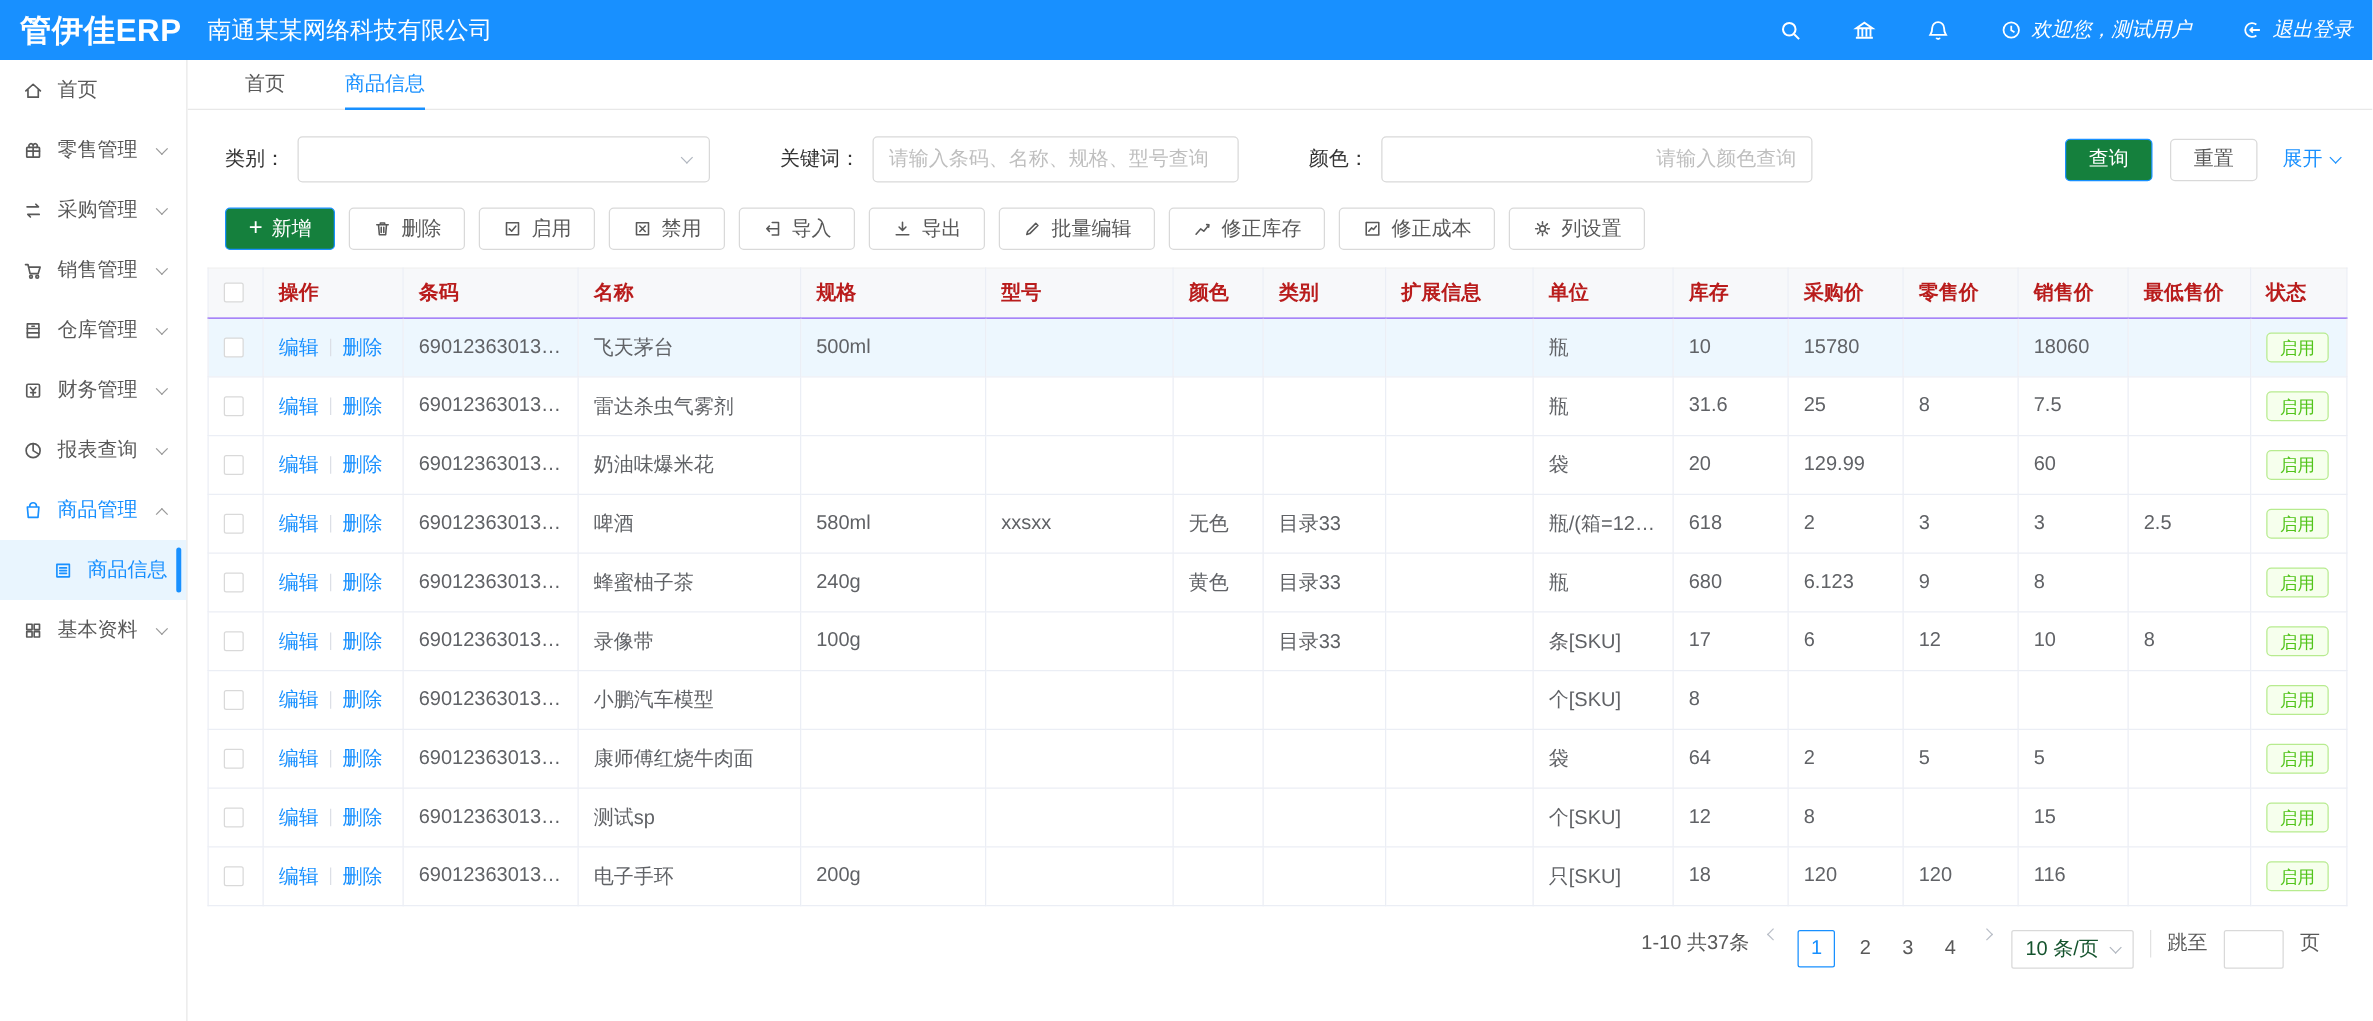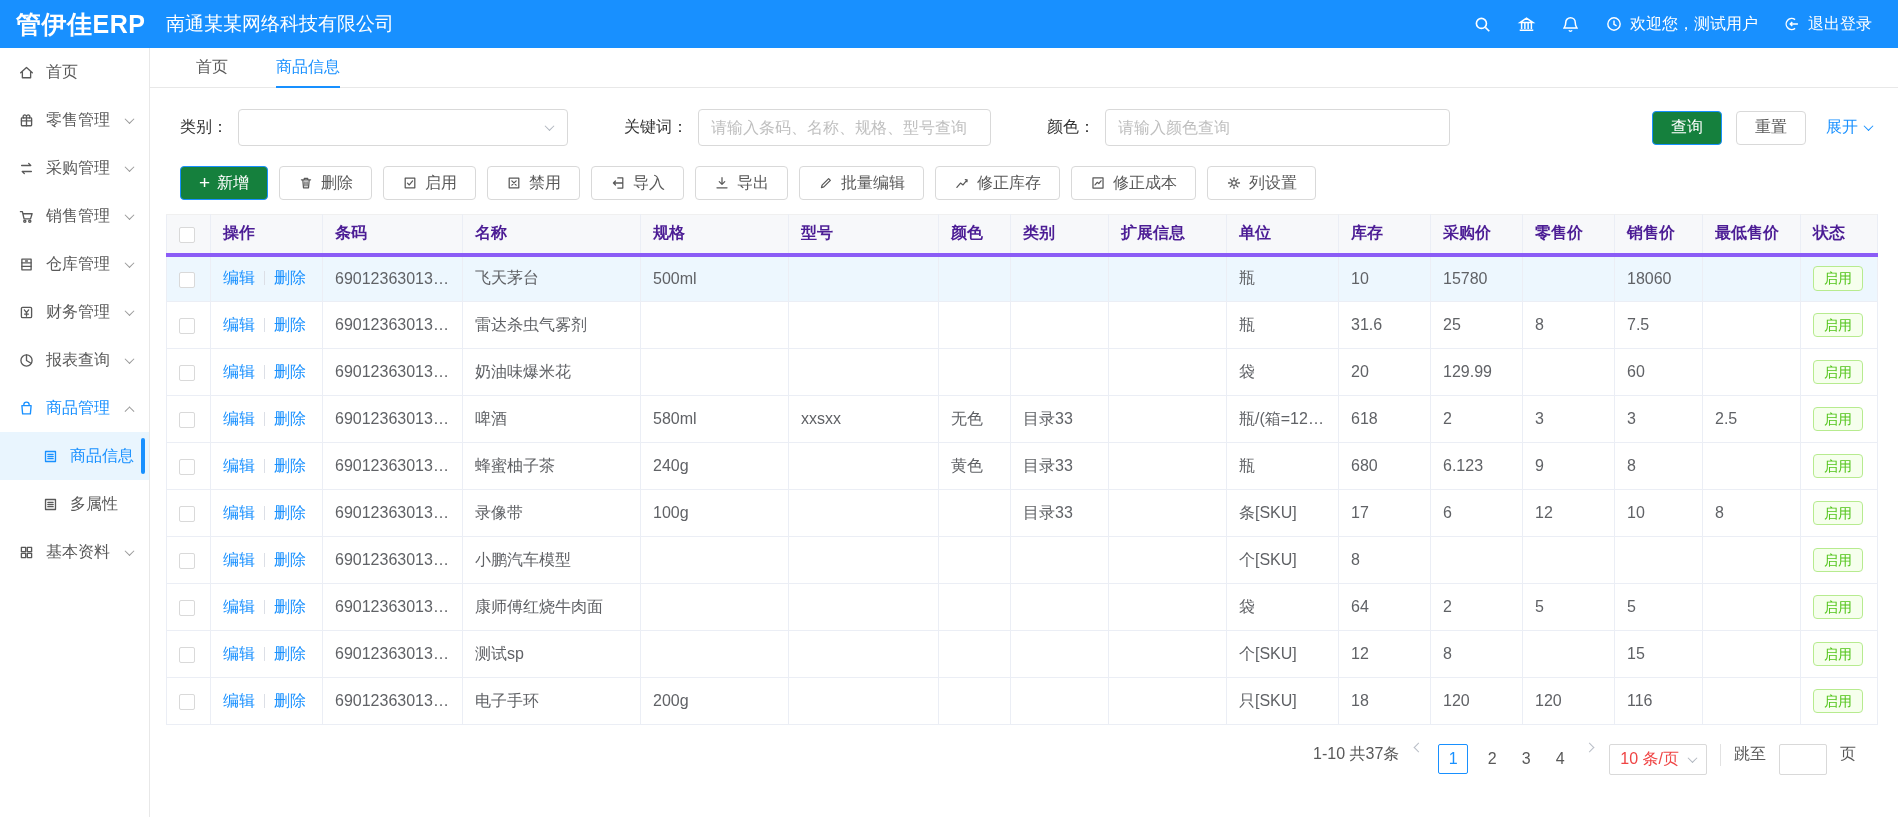--- a/index.html
+++ b/index.html
@@ -3,21 +3,21 @@
 <meta charset="utf-8">
 <style>
   * { margin:0; padding:0; box-sizing:border-box; }
   html,body { width:1898px; height:817px; overflow:hidden; background:#fff;
     font-family:"Liberation Sans","DejaVu Sans",sans-serif; font-size:16px; color:#595959; }
 
   
   .app-header { height:48px; background:#1890ff; display:flex; align-items:center; color:#fff; }
   .logo { width:152px; padding-left:16px; font-size:25px; font-weight:bold; letter-spacing:.5px; white-space:nowrap; }
   .company { font-size:19px; margin-left:14px; }
-  .hdr-right { margin-left:auto; display:flex; align-items:center; gap:25px; padding-right:26px; }
+  .hdr-right { margin-left:auto; display:flex; align-items:center; gap:40px; padding-right:16px;font-style:italic; }
   .hicon { display:flex; align-items:center; cursor:pointer; }
   .hicon svg { width:19px; height:19px; }
   .hdr-user,.hdr-logout { display:flex; align-items:center; gap:7px; font-size:16px; cursor:pointer; white-space:nowrap; }
   .hdr-user svg,.hdr-logout svg { width:18px; height:18px; }
 
   
   .body-wrap { display:flex; height:769px; }
   .sidebar { width:150px; border-right:1px solid #e8e8e8; background:#fff; position:relative; flex:none; }
   .main { flex:1; min-width:0; display:flex; flex-direction:column; }
 
@@ -41,61 +41,61 @@
 
   
   .filters { display:flex; align-items:center; padding:21px 26px 14px 30px; flex:none; }
   .f-label { color:#333; margin-right:10px; white-space:nowrap; }
   .select-box { width:330px; height:37px; border:1px solid #d9d9d9; border-radius:4px; display:flex;
     align-items:center; justify-content:flex-end; padding-right:14px; color:#c0c4cc; cursor:pointer; background:#fff; }
   .text-input { height:37px; border:1px solid #d9d9d9; border-radius:4px; padding:0 12px; font-size:16px;
     color:#333; font-family:inherit; background:#fff; }
   .text-input::placeholder { color:#bfbfbf; }
   .kw-input { width:293px; margin-right:56px; }
-  .color-input { width:345px; }
+  .color-input { width:345px;text-align:right; }
   .f-gap { width:56px; flex:none; }
   .f-right { margin-left:auto; display:flex; align-items:center; gap:14px; }
   .btn { height:34px; border-radius:4px; border:1px solid #d9d9d9; background:#fff; color:#595959;
     font-size:16px; padding:0 18px; display:inline-flex; align-items:center; gap:7px; cursor:pointer;
     font-family:inherit; white-space:nowrap; }
   .btn.primary { background:#15803d; border-color:#1890ff; color:#fff; }
   .expand-link { color:#1890ff; display:flex; align-items:center; gap:7px; cursor:pointer; margin-left:6px; }
 
   
   .toolbar { display:flex; gap:11px; padding:6px 26px 14px 30px; flex:none; }
   .btn .bicon { display:flex; }
   .btn .bicon svg { width:16px; height:16px; }
   .btn .plus-glyph { font-size:19px; line-height:1; margin-top:-2px; }
 
   
   .table-wrap { padding:0 20px 0 16px; flex:none; }
   table { width:100%; border-collapse:collapse; table-layout:fixed; font-size:16px; color:#606266; }
   th,td { border-right:1px solid #ebeef5; padding:0 12px; text-align:left; white-space:nowrap;
     overflow:hidden; text-overflow:ellipsis; }
   th:first-child,td:first-child { border-left:1px solid #ebeef5; }
-  thead th { background:#f7f8fa; height:40px; color:#4c1d95; font-weight:600; border-top:1px solid #f0f0f0;
-    border-bottom:4px solid #8b5cf6; }
+  thead th { background:#f7f8fa; height:40px; color:#b91c1c; font-weight:600; border-top:1px solid #f0f0f0;
+    border-bottom:1px solid #8b5cf6; }
   tbody td { height:47px; border-bottom:1px solid #ebeef5; }
   tbody tr.highlight { background:#edf7fe; }
   .cb { display:inline-block; width:16px; height:16px; border:1px solid #d9d9d9; border-radius:2px;
     background:#fff; vertical-align:middle; cursor:pointer; }
   .op-link { color:#1890ff; text-decoration:none; cursor:pointer; }
   .op-sep { display:inline-block; width:1px; height:14px; background:#dcdfe6; margin:0 9px; vertical-align:-2px; }
   .badge { display:inline-block; font-size:14px; color:#52c41a; background:#f6ffed; border:1px solid #b7eb8f;
     border-radius:4px; padding:3px 10px; line-height:1.2; }
 
   
   .pagination { display:flex; align-items:flex-start; justify-content:flex-end; gap:13px;
     padding:19px 42px 0 0; color:#595959; font-size:16px; }
   .pg-arrow { color:#b9bec7; display:flex; padding:0 3px; cursor:pointer; }
   .page { min-width:20px; text-align:center; cursor:pointer; padding:0 4px; }
   .page.active { border:1px solid #1890ff; color:#1890ff; border-radius:2px; min-width:30px; height:30px;
     line-height:28px; padding:0; }
   .size-select { height:31px; border:1px solid #d9d9d9; border-radius:2px; display:flex; align-items:center;
-    gap:10px; padding:0 10px; cursor:pointer; color:#ef4444; }
+    gap:10px; padding:0 10px; cursor:pointer; color:#14532d; }
   .pg-div { width:1px; height:22px; background:#e2e2e2; }
   .jump-input { width:48px; height:31px; border:1px solid #d9d9d9; border-radius:2px; font-size:16px;
     padding:0 6px; font-family:inherit; }
 
   .caret { display:inline-block; width:7px; height:7px; border-right:1.6px solid currentColor;
     border-bottom:1.6px solid currentColor; transform:rotate(45deg) translate(-1px,-1px); }
   .caret.up { transform:rotate(-135deg) translate(-2px,-2px); }
   .caret.left { transform:rotate(135deg); }
   .caret.right { transform:rotate(-45deg); }
   .caret.gray { color:#b0b6bf; }
@@ -224,29 +224,20 @@
         <span class="caret up"></span>
       </div>
       <div class="menu-item child selected">
         <span class="mi-icon">
           <svg viewBox="0 0 14 14" fill="none" stroke="currentColor" stroke-width="1.1" stroke-linecap="round" stroke-linejoin="round">
             <rect x="2.9" y="2.9" width="8.2" height="8.2"></rect>
             <path d="M4.8 5.2 H9.2 M4.8 7 H9.2 M4.8 8.8 H9.2"></path>
           </svg>
         </span>
         <span>商品信息</span>
-      </div>
-      <div class="menu-item child">
-        <span class="mi-icon">
-          <svg viewBox="0 0 14 14" fill="none" stroke="currentColor" stroke-width="1.1" stroke-linecap="round" stroke-linejoin="round">
-            <rect x="2.9" y="2.9" width="8.2" height="8.2"></rect>
-            <path d="M4.8 5.2 H9.2 M4.8 7 H9.2 M4.8 8.8 H9.2"></path>
-          </svg>
-        </span>
-        <span>多属性</span>
       </div>
       <div class="menu-item">
         <span class="mi-icon">
           <svg viewBox="0 0 14 14" fill="none" stroke="currentColor" stroke-width="1.1" stroke-linecap="round" stroke-linejoin="round">
             <path d="M2.8 2.8 H6.3 V6.3 H2.8 Z M7.7 2.8 H11.2 V6.3 H7.7 Z M2.8 7.7 H6.3 V11.2 H2.8 Z M7.7 7.7 H11.2 V11.2 H7.7 Z"></path>
           </svg>
         </span>
         <span>基本资料</span>
         <span class="caret"></span>
       </div>

